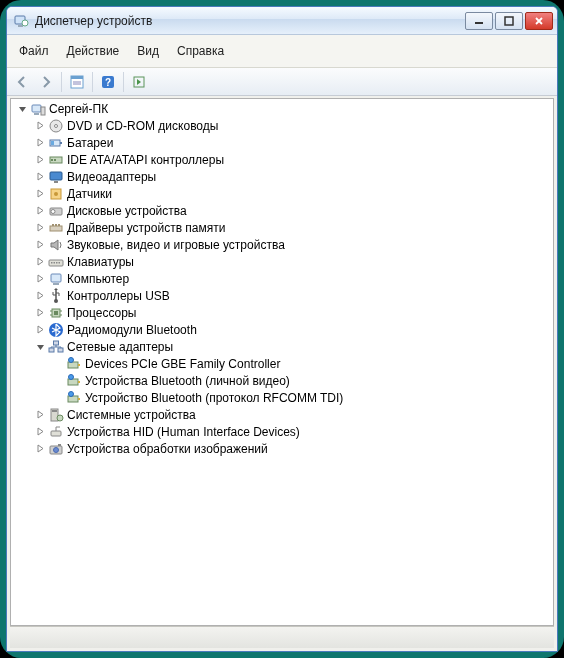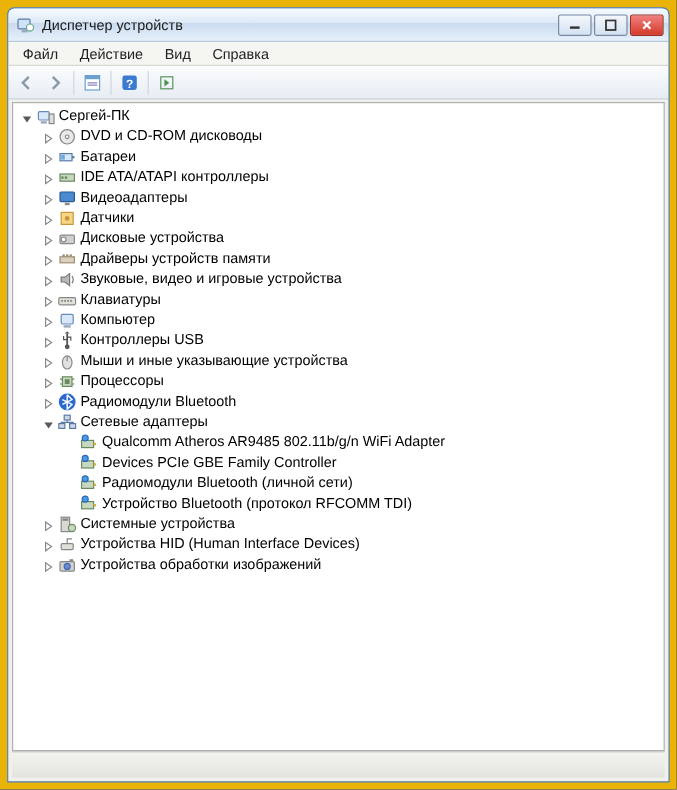--- a/index.html
+++ b/index.html
@@ -8,21 +8,22 @@
     padding: 0;
     background: #000;
     font-family: "Segoe UI", Tahoma, sans-serif;
     font-size: 12px;
     width: 564px;
     height: 658px;
     overflow: hidden;
   }
   .outer-black {
     padding: 6px;
-    background: #eab308;
+    background: #0f766e;
+    border-radius: 21px;
   }
   .window {
     width: 552px;
     height: 646px;
     background: #e8f0f8;
     border: 1px solid #4a7abc;
     border-radius: 6px 6px 0 0;
     box-shadow: inset 0 0 0 1px rgba(255,255,255,0.5);
     display: flex;
     flex-direction: column;
@@ -58,21 +59,21 @@
     font-size: 9px;
     color: #333;
   }
   .win-btn.close {
     background: linear-gradient(#f08080,#d43a2a);
     border-color: #a02a1a;
     color: #fff;
     font-weight: bold;
   }
   .menubar {
-    height: 20px;
+    height: 33px;
     background: #f5f5f1;
     display: flex;
     align-items: center;
     padding: 0 4px;
     border-bottom: 1px solid #d8d8d0;
     gap: 2px;
   }
   .menu-item {
     padding: 1px 8px;
     color: #222;
@@ -109,21 +110,21 @@
   }
   .tree {
     flex: 1;
     background: #fff;
     border: 1px solid #b0b0b0;
     overflow: auto;
     padding: 2px 0 2px 4px;
   }
   .node {
     display: flex;
-    align-items: flex-end;
+    align-items: flex-start;
     height: 17px;
     white-space: nowrap;
   }
   .expander {
     width: 14px; height: 14px;
     display: inline-flex;
     align-items: center;
     justify-content: center;
     margin-right: 1px;
   }
@@ -408,34 +409,20 @@
             <span class="node-label">Контроллеры USB</span>
           </div>
           <div class="node indent-2">
             <span class="expander">
               <svg viewBox="0 0 9 9">
                 <path d="M2 1 L7 4.5 L2 8 Z" fill="none" stroke="#888" stroke-width="1"></path>
               </svg>
             </span>
             <span class="node-icon">
               <svg width="16" height="16" viewBox="0 0 16 16">
-                <ellipse cx="8" cy="9" rx="4" ry="5.5" fill="#e0e0e0" stroke="#888"></ellipse>
-                <line x1="8" y1="4" x2="8" y2="8" stroke="#888"></line>
-              </svg>
-            </span>
-            <span class="node-label">Мыши и иные указывающие устройства</span>
-          </div>
-          <div class="node indent-2">
-            <span class="expander">
-              <svg viewBox="0 0 9 9">
-                <path d="M2 1 L7 4.5 L2 8 Z" fill="none" stroke="#888" stroke-width="1"></path>
-              </svg>
-            </span>
-            <span class="node-icon">
-              <svg width="16" height="16" viewBox="0 0 16 16">
                 <rect x="4" y="4" width="8" height="8" fill="#c8d8c0" stroke="#6a8a60"></rect>
                 <rect x="6" y="6" width="4" height="4" fill="#6a8a60"></rect>
                 <line x1="2" y1="6" x2="4" y2="6" stroke="#6a8a60"></line>
                 <line x1="2" y1="10" x2="4" y2="10" stroke="#6a8a60"></line>
                 <line x1="12" y1="6" x2="14" y2="6" stroke="#6a8a60"></line>
                 <line x1="12" y1="10" x2="14" y2="10" stroke="#6a8a60"></line>
               </svg>
             </span>
             <span class="node-label">Процессоры</span>
           </div>
@@ -471,53 +458,42 @@
           </div>
           <div class="node indent-3">
             <span class="expander"></span>
             <span class="node-icon">
               <svg width="16" height="16" viewBox="0 0 16 16">
                 <rect x="2" y="6" width="10" height="6" fill="#c8d8c0" stroke="#6a8a60"></rect>
                 <rect x="12" y="8" width="2" height="2" fill="#d4b040"></rect>
                 <circle cx="5" cy="4" r="2.5" fill="#4a9ae8" stroke="#2a6ab8"></circle>
               </svg>
             </span>
-            <span class="node-label">Qualcomm Atheros AR9485 802.11b/g/n WiFi Adapter</span>
+            <span class="node-label">Devices PCIe GBE Family Controller</span>
           </div>
           <div class="node indent-3">
             <span class="expander"></span>
             <span class="node-icon">
               <svg width="16" height="16" viewBox="0 0 16 16">
                 <rect x="2" y="6" width="10" height="6" fill="#c8d8c0" stroke="#6a8a60"></rect>
                 <rect x="12" y="8" width="2" height="2" fill="#d4b040"></rect>
                 <circle cx="5" cy="4" r="2.5" fill="#4a9ae8" stroke="#2a6ab8"></circle>
               </svg>
             </span>
-            <span class="node-label">Devices PCIe GBE Family Controller</span>
+            <span class="node-label">Устройства Bluetooth (личной видео)</span>
           </div>
           <div class="node indent-3">
             <span class="expander"></span>
             <span class="node-icon">
               <svg width="16" height="16" viewBox="0 0 16 16">
                 <rect x="2" y="6" width="10" height="6" fill="#c8d8c0" stroke="#6a8a60"></rect>
                 <rect x="12" y="8" width="2" height="2" fill="#d4b040"></rect>
                 <circle cx="5" cy="4" r="2.5" fill="#4a9ae8" stroke="#2a6ab8"></circle>
               </svg>
             </span>
-            <span class="node-label">Радиомодули Bluetooth (личной сети)</span>
-          </div>
-          <div class="node indent-3">
-            <span class="expander"></span>
-            <span class="node-icon">
-              <svg width="16" height="16" viewBox="0 0 16 16">
-                <rect x="2" y="6" width="10" height="6" fill="#c8d8c0" stroke="#6a8a60"></rect>
-                <rect x="12" y="8" width="2" height="2" fill="#d4b040"></rect>
-                <circle cx="5" cy="4" r="2.5" fill="#4a9ae8" stroke="#2a6ab8"></circle>
-              </svg>
-            </span>
             <span class="node-label">Устройство Bluetooth (протокол RFCOMM TDI)</span>
           </div>
           <div class="node indent-2">
             <span class="expander">
               <svg viewBox="0 0 9 9">
                 <path d="M2 1 L7 4.5 L2 8 Z" fill="none" stroke="#888" stroke-width="1"></path>
               </svg>
             </span>
             <span class="node-icon">
               <svg width="16" height="16" viewBox="0 0 16 16">

